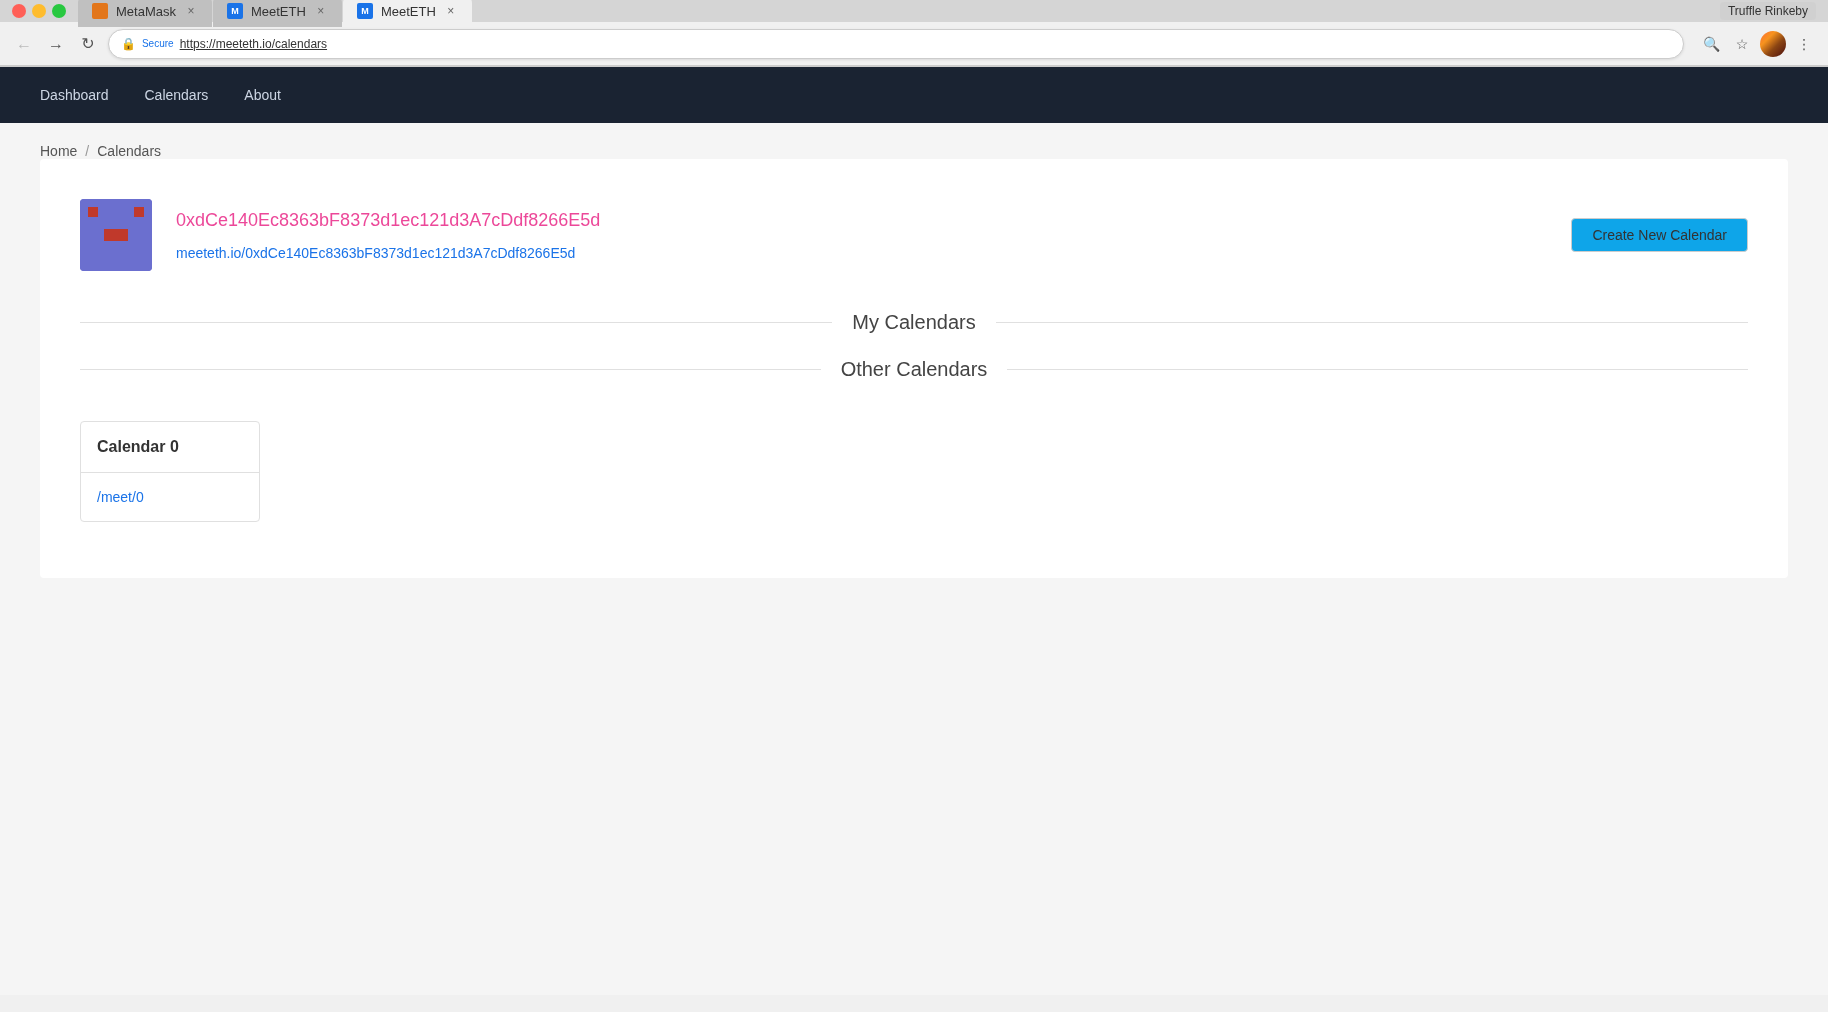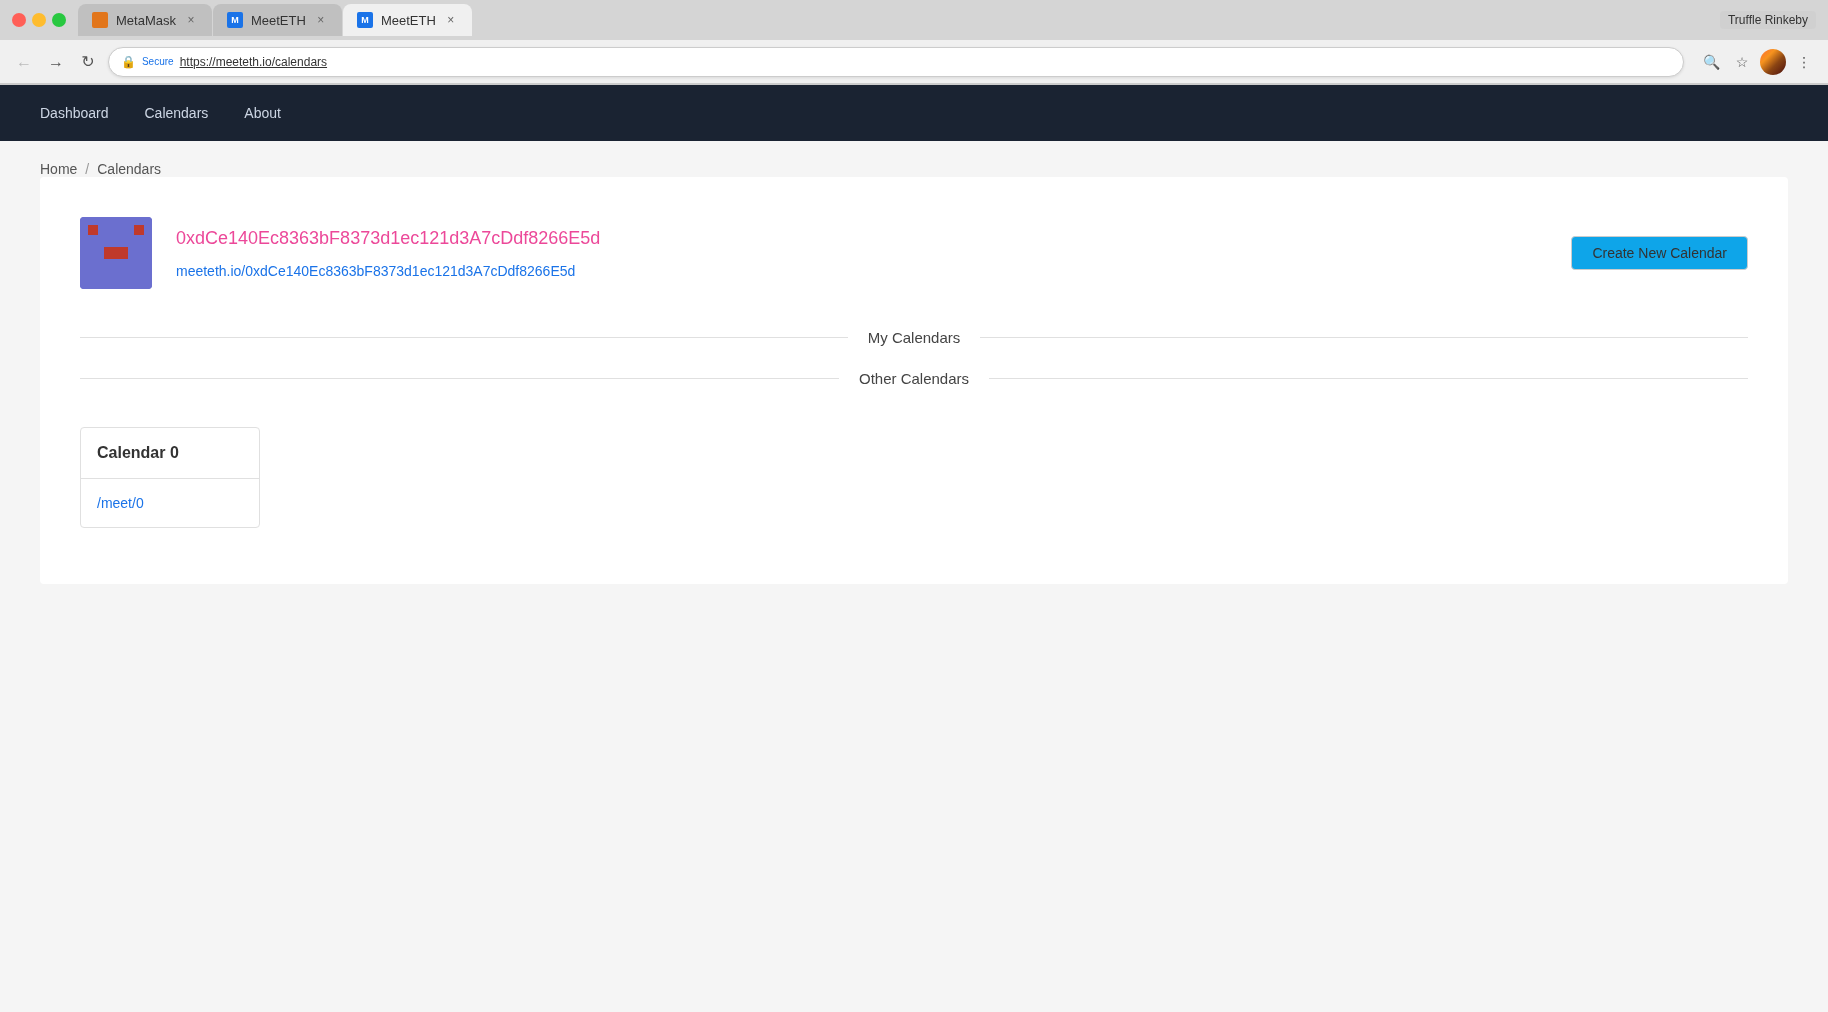--- a/index.html
+++ b/index.html
@@ -11,21 +11,21 @@
     .tab.inactive { background: #c0c0c0; margin-right: 1px; }
     .tab.active { background: #f0f0f0; z-index: 2; }
     .tab-icon { width: 16px; height: 16px; margin-right: 8px; border-radius: 2px; flex-shrink: 0; }
     .tab-icon.metamask { background: #e2761b; }
     .tab-icon.meeteth { background: #1a73e8; display: flex; align-items: center; justify-content: center; color: white; font-size: 10px; font-weight: bold; }
     .tab-close { margin-left: 8px; width: 14px; height: 14px; border-radius: 50%; display: flex; align-items: center; justify-content: center; font-size: 12px; color: #666; cursor: pointer; }
     .traffic-light { width: 14px; height: 14px; border-radius: 50%; }
     .tl-red { background: #ff5f57; }
     .tl-yellow { background: #febc2e; }
     .tl-green { background: #28c840; }
-    .tab-bar-top { display: flex; align-items: center; height: 40px; background: #d5d5d5; padding-left: 0; }
+    .tab-bar-top { display: flex; align-items: center; height: 22px; background: #d5d5d5; padding-left: 0; }
     .tab-right-area { margin-left: auto; padding-right: 12px; display: flex; align-items: center; }
     .truffle-badge { font-size: 12px; color: #333; background: #d0d0d0; padding: 2px 8px; border-radius: 4px; }
 
     .address-bar { display: flex; align-items: center; background: #f0f0f0; padding: 6px 12px; gap: 8px; border-bottom: 1px solid #ccc; height: 44px; }
     .nav-btn { width: 24px; height: 24px; display: flex; align-items: center; justify-content: center; cursor: pointer; color: #555; border-radius: 50%; font-size: 16px; }
     .nav-btn.disabled { color: #bbb; cursor: default; }
     .url-bar { flex: 1; display: flex; align-items: center; background: white; border: 1px solid #ccc; border-radius: 20px; padding: 4px 12px; height: 30px; box-shadow: 0 1px 3px rgba(0,0,0,0.1); }
     .lock-icon { margin-right: 6px; color: #1a73e8; font-size: 12px; }
     .secure-text { color: #1a73e8; font-size: 10px; margin-right: 6px; }
     .url-text { font-size: 12px; color: #333; text-decoration: underline; }
@@ -48,21 +48,21 @@
 
     .user-section { display: flex; align-items: center; gap: 24px; margin-bottom: 40px; }
     .user-avatar { width: 72px; height: 72px; border-radius: 4px; background: #6b6fcf; flex-shrink: 0; position: relative; overflow: hidden; }
     .user-info { flex: 1; }
     .user-address { font-size: 18px; color: #ec4899; font-weight: 400; margin-bottom: 14px; }
     .user-link { color: #1a73e8; font-size: 14px; text-decoration: none; cursor: pointer; }
     .create-btn { padding: 8px 20px; border: 1px solid #ccc; background: #0ea5e9; border-radius: 4px; font-size: 14px; cursor: pointer; color: #333; white-space: nowrap; }
 
     .section-divider { display: flex; align-items: center; margin: 24px 0; gap: 20px; }
     .divider-line { flex: 1; height: 1px; background: #e0e0e0; }
-    .divider-label { font-size: 15px; color: #444; white-space: nowrap; }
+    .divider-label { font-size: 20px; color: #444; white-space: nowrap; }
 
     .calendars-grid { display: flex; flex-wrap: wrap; gap: 20px; padding: 16px 0; }
     .calendar-card { border: 1px solid #e0e0e0; border-radius: 4px; overflow: hidden; width: 180px; cursor: pointer; }
     .calendar-name { padding: 16px; font-size: 16px; font-weight: 600; color: #333; border-bottom: 1px solid #e0e0e0; }
     .calendar-url { padding: 16px; font-size: 14px; color: #1a73e8; }
   </style>
 </head>
 <body>
 
 <div class="browser-chrome">

